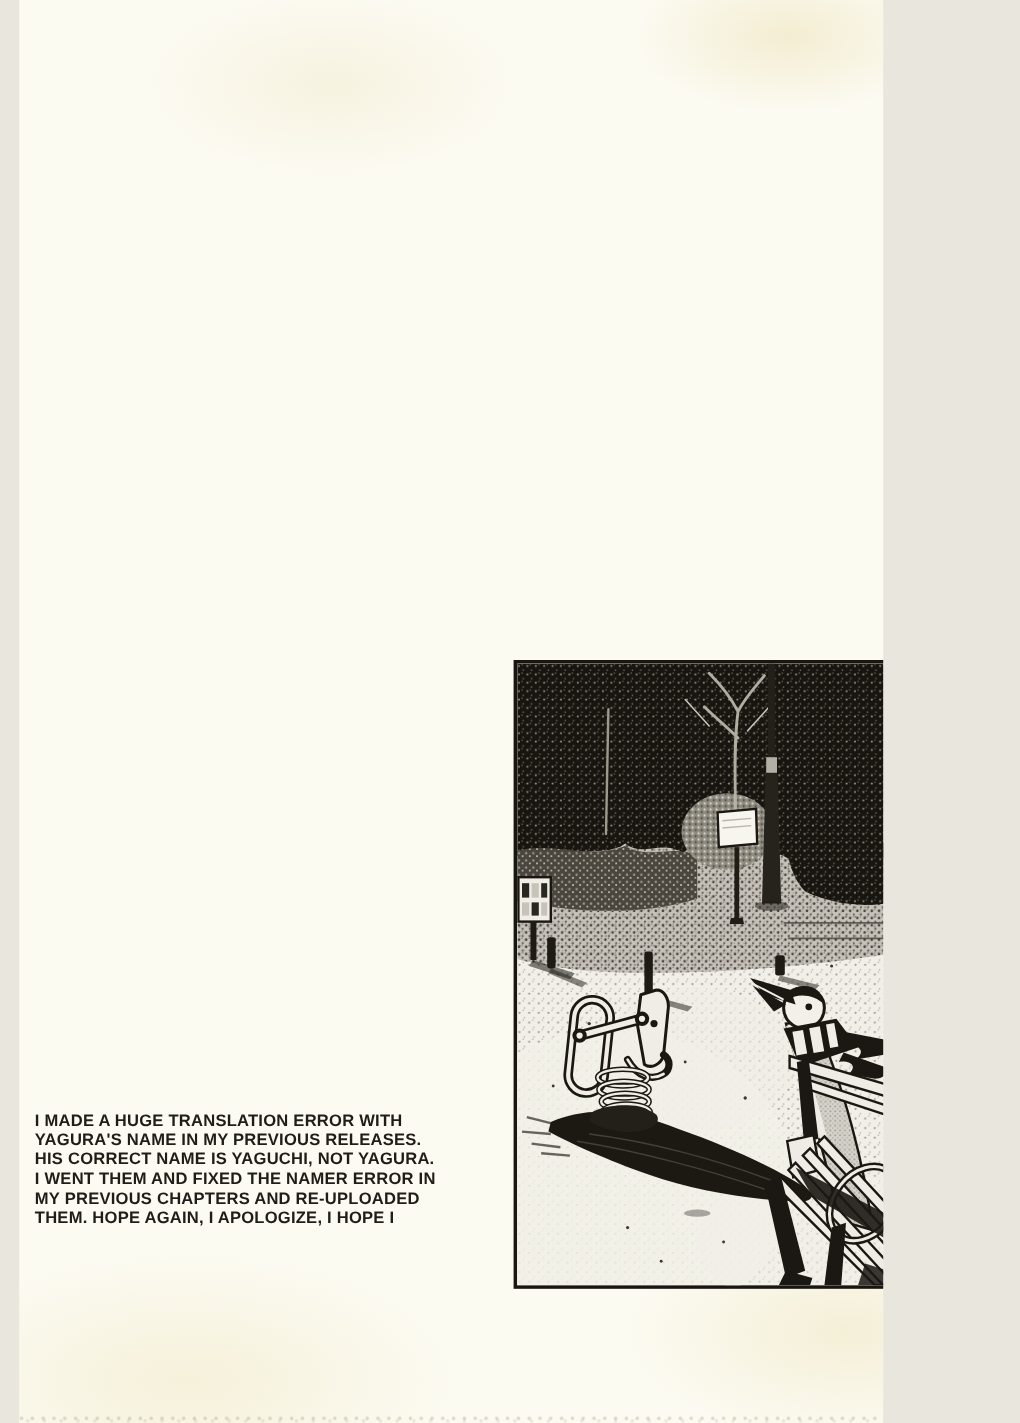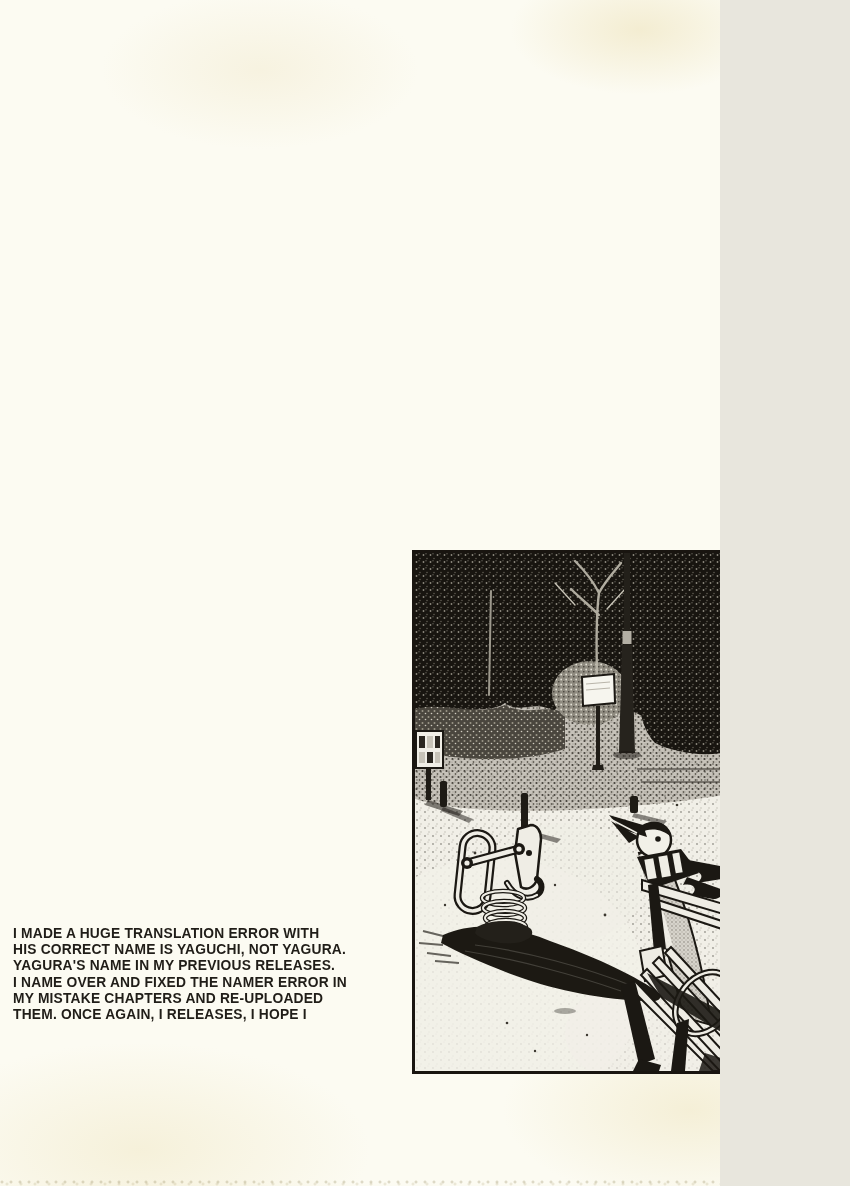--- a/index.html
+++ b/index.html
@@ -5,20 +5,21 @@
   html,body{margin:0;padding:0;background:#e8e6dd;}
   .page{
     position:relative;width:720px;height:1186px;overflow:hidden;
     background-color:#fcfbf2;
     background-image:
       radial-gradient(180px 90px at 640px 30px, rgba(243,236,208,.95), rgba(243,236,208,0) 72%),
       radial-gradient(220px 110px at 260px 70px, rgba(246,241,221,.85), rgba(246,241,221,0) 72%),
       radial-gradient(260px 130px at 690px 1110px, rgba(242,235,206,.75), rgba(242,235,206,0) 72%),
       radial-gradient(320px 150px at 140px 1150px, rgba(244,238,212,.8), rgba(244,238,212,0) 72%);
     font-family:"Liberation Sans", sans-serif;
+    margin-left:16px;
   }
   .bottom-grain{
     position:absolute;left:0;bottom:0;width:100%;height:13px;
     background-image:
       radial-gradient(circle at 2px 9px, rgba(150,139,96,.30) 1px, transparent 1.9px),
       radial-gradient(circle at 7px 11px, rgba(172,161,118,.22) 1px, transparent 1.9px);
     background-size:9px 13px, 14px 13px;
   }
   .note{
     position:absolute;left:13px;top:926px;
@@ -31,25 +32,25 @@
   }
   .panel svg{display:block;width:322px;height:518px;}
 </style>
 </head>
 <body>
 
 <div class="page">
 
   <div class="note">
     <div class="note-line">I MADE A HUGE TRANSLATION ERROR WITH</div>
+    <div class="note-line">YAGURA'S NAME IN MY PREVIOUS RELEASES.</div>
     <div class="note-line">HIS CORRECT NAME IS YAGUCHI, NOT YAGURA.</div>
-    <div class="note-line">YAGURA'S NAME IN MY PREVIOUS RELEASES.</div>
-    <div class="note-line">I NAME OVER AND FIXED THE NAMER ERROR IN</div>
-    <div class="note-line">MY MISTAKE CHAPTERS AND RE-UPLOADED</div>
-    <div class="note-line">THEM. ONCE AGAIN, I RELEASES, I HOPE I</div>
+    <div class="note-line">I WENT THEM AND FIXED THE NAMER ERROR IN</div>
+    <div class="note-line">MY PREVIOUS CHAPTERS AND RE-UPLOADED</div>
+    <div class="note-line">THEM. HOPE AGAIN, I APOLOGIZE, I HOPE I</div>
   </div>
 
   <div class="panel">
     <svg viewBox="0 0 322 518">
       <defs>
         <pattern id="fol" width="7" height="7" patternUnits="userSpaceOnUse">
           <rect width="7" height="7" fill="#181510"></rect>
           <circle cx="1.5" cy="2" r="0.9" fill="#8e8a7f"></circle>
           <circle cx="5" cy="5.5" r="0.7" fill="#6b675c"></circle>
           <circle cx="4" cy="0.8" r="0.5" fill="#a6a294"></circle>

